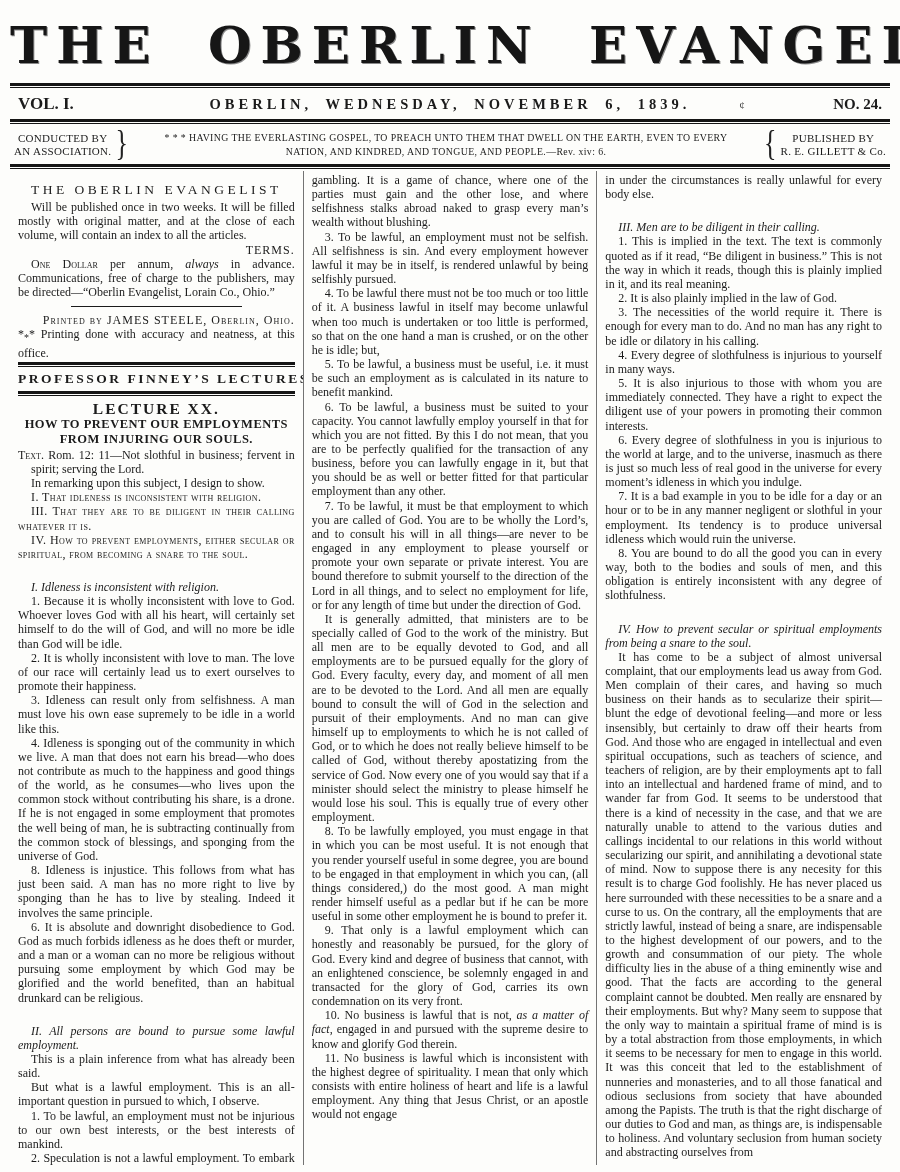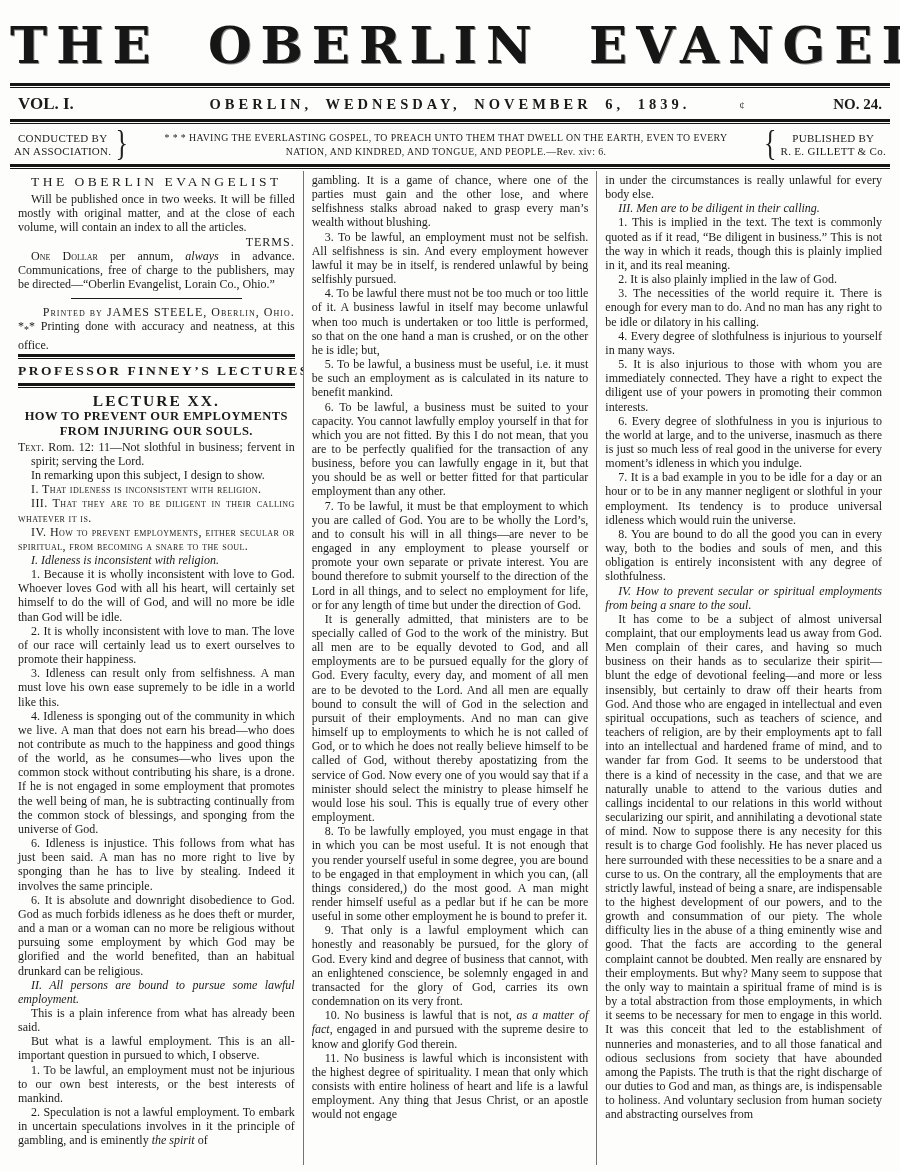--- a/index.html
+++ b/index.html
@@ -43,25 +43,25 @@
   .banner .side { text-align: center; line-height: 1.25; font-size: 11px; letter-spacing: 0.3px; white-space: nowrap; }
   .banner .brace { font-size: 26px; font-weight: 400; transform: scaleY(1.35); padding: 0 4px; color: #222; }
   .banner .motto { flex: 1; text-align: center; line-height: 1.45; font-size: 9.8px; letter-spacing: 0.4px; }
   
   .columns { display: flex; height: 994px; margin-top: 2px; }
   .col { flex: 1; padding: 2px 8px 0 8px; overflow: hidden; font-size: 12px; line-height: 14.15px; }
   .col + .col { border-left: 1px solid #737373; }
   
   .p   { text-align: justify; text-indent: 13px; }
   .ni  { text-align: justify; text-indent: 0; }
-  .it  { text-align: justify; text-indent: 13px; font-style: italic; }
+  .it  { text-align: justify; text-indent: 13px; font-style: italic; margin-top: 19px; }
   .scp { text-align: justify; text-indent: 13px; font-variant: small-caps; letter-spacing: 0.4px; }
   .hang { text-align: justify; padding-left: 13px; text-indent: -13px; }
   .sc  { font-variant: small-caps; }
-  .prospectus-head { text-align: center; font-size: 13.5px; letter-spacing: 3.5px; padding: 2px 0 3px 0; white-space: nowrap; }
+  .prospectus-head { text-align: center; font-size: 13.5px; letter-spacing: 3.5px; padding: 2px 0 3px 0; white-space: nowrap; margin-top: 8px; }
   .center-sc { text-align: right; font-variant: small-caps; letter-spacing: 1px; }
   .shortrule { border-top: 1px solid #1b1b1b; width: 62%; margin: 7px auto 6px auto; height: 0; }
   .sec-head { text-align: center; font-weight: 700; font-size: 13.5px; letter-spacing: 2.5px; padding: 3px 0; white-space: nowrap; }
   .lecture-no { text-align: center; font-weight: 700; font-size: 15.5px; letter-spacing: 2px; padding-top: 4px; }
   .article-title { text-align: center; font-weight: 700; font-size: 12.5px; letter-spacing: 0.5px; padding: 1px 6px 2px 6px; }
 </style>
 </head>
 <body>
 
 <div class="page">
@@ -117,21 +117,21 @@
         <div class="hang"><span class="sc">Text.</span> Rom. 12: 11—Not slothful in business; fervent in spirit; serving the Lord.</div>
         <div class="p">In remarking upon this subject, I design to show.</div>
         <div class="scp">I. That idleness is inconsistent with religion.</div>
         <div class="scp">III. That they are to be diligent in their calling whatever it is.</div>
         <div class="scp">IV. How to prevent employments, either secular or spiritual, from becoming a snare to the soul.</div>
         <div class="it">I. Idleness is inconsistent with religion.</div>
         <div class="p">1. Because it is wholly inconsistent with love to God.  Whoever loves God with all his heart, will certainly set himself to do the will of God, and will no more be idle than God will be idle.</div>
         <div class="p">2. It is wholly inconsistent with love to man. The love of our race will certainly lead us to exert ourselves to promote their happiness.</div>
         <div class="p">3. Idleness can result only from selfishness.  A man must love his own ease supremely to be idle in a world like this.</div>
         <div class="p">4. Idleness is sponging out of the community in which we live.  A man that does not earn his bread—who does not contribute as much to the happiness and good things of the world, as he consumes—who lives upon the common stock without contributing his share, is a drone.  If he is not engaged in some employment that promotes the well being of man, he is subtracting continually from the common stock of blessings, and sponging from the universe of God.</div>
-        <div class="p">6. Idleness is injustice.  This follows from what has just been said.  A man has no more right to live by sponging than he has to live by stealing.  Indeed it involves the same principle.</div>
+        <div class="p">8. Idleness is injustice.  This follows from what has just been said.  A man has no more right to live by sponging than he has to live by stealing.  Indeed it involves the same principle.</div>
         <div class="p">6. It is absolute and downright disobedience to God.  God as much forbids idleness as he does theft or murder, and a man or a woman can no more be religious without pursuing some employment by which God may be glorified and the world benefited, than an habitual drunkard can be religious.</div>
         <div class="it">II. All persons are bound to pursue some lawful employment.</div>
         <div class="p">This is a plain inference from what has already been said.</div>
         <div class="p">But what is a lawful employment.  This is an all-important question in pursued to which, I observe.</div>
         <div class="p">1. To be lawful, an employment must not be injurious to our own best interests, or the best interests of mankind.</div>
         <div class="p">2. Speculation is not a lawful employment.  To embark in uncertain speculations involves in it the principle of gambling, and is eminently <i>the spirit</i> of</div>
       </div>
     <div class="col">
         <div class="ni">gambling.  It is a game of chance, where one of the parties must gain and the other lose, and where selfishness stalks abroad naked to grasp every man’s wealth without blushing.</div>
         <div class="p">3. To be lawful, an employment must not be selfish.  All selfishness is sin.  And every employment however lawful it may be in itself, is rendered unlawful by being selfishly pursued.</div>

